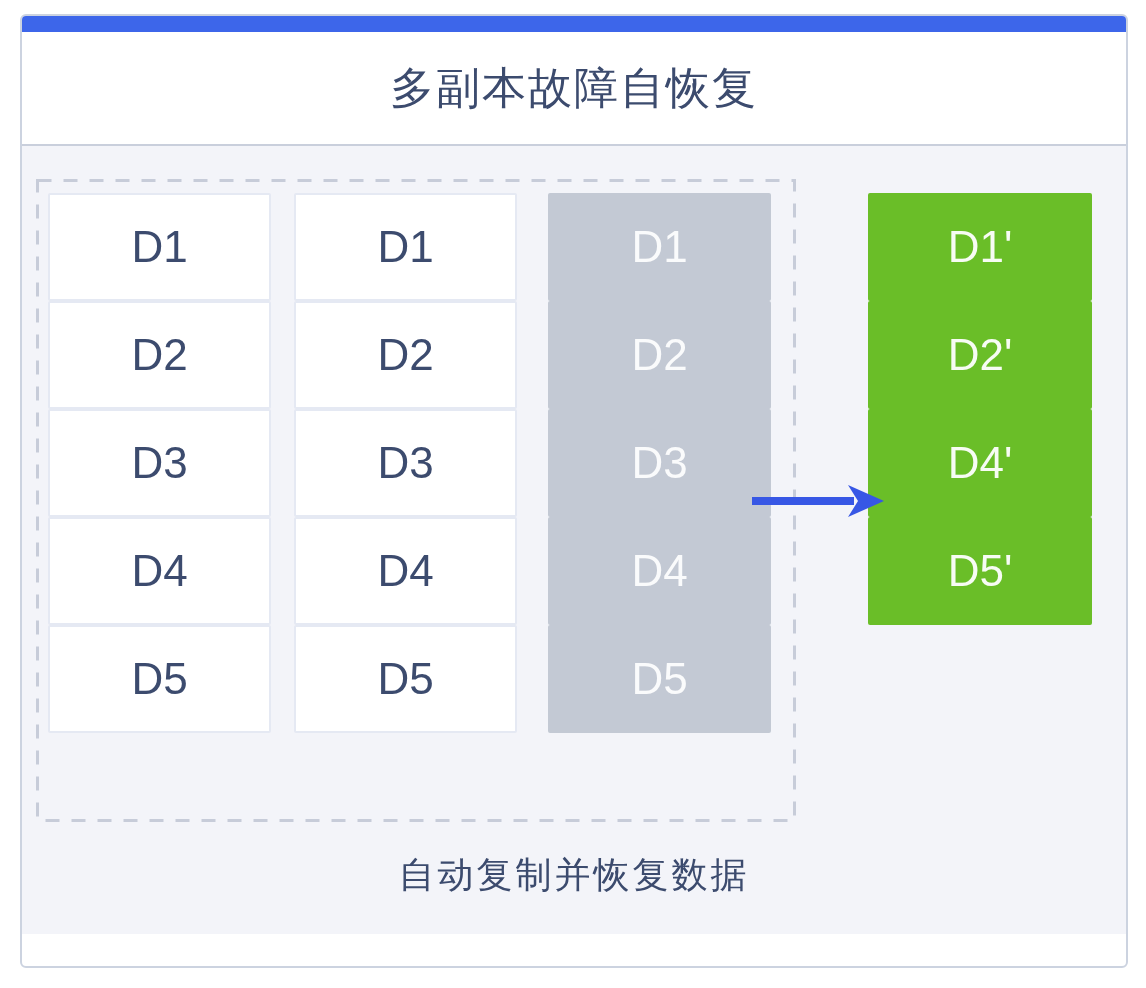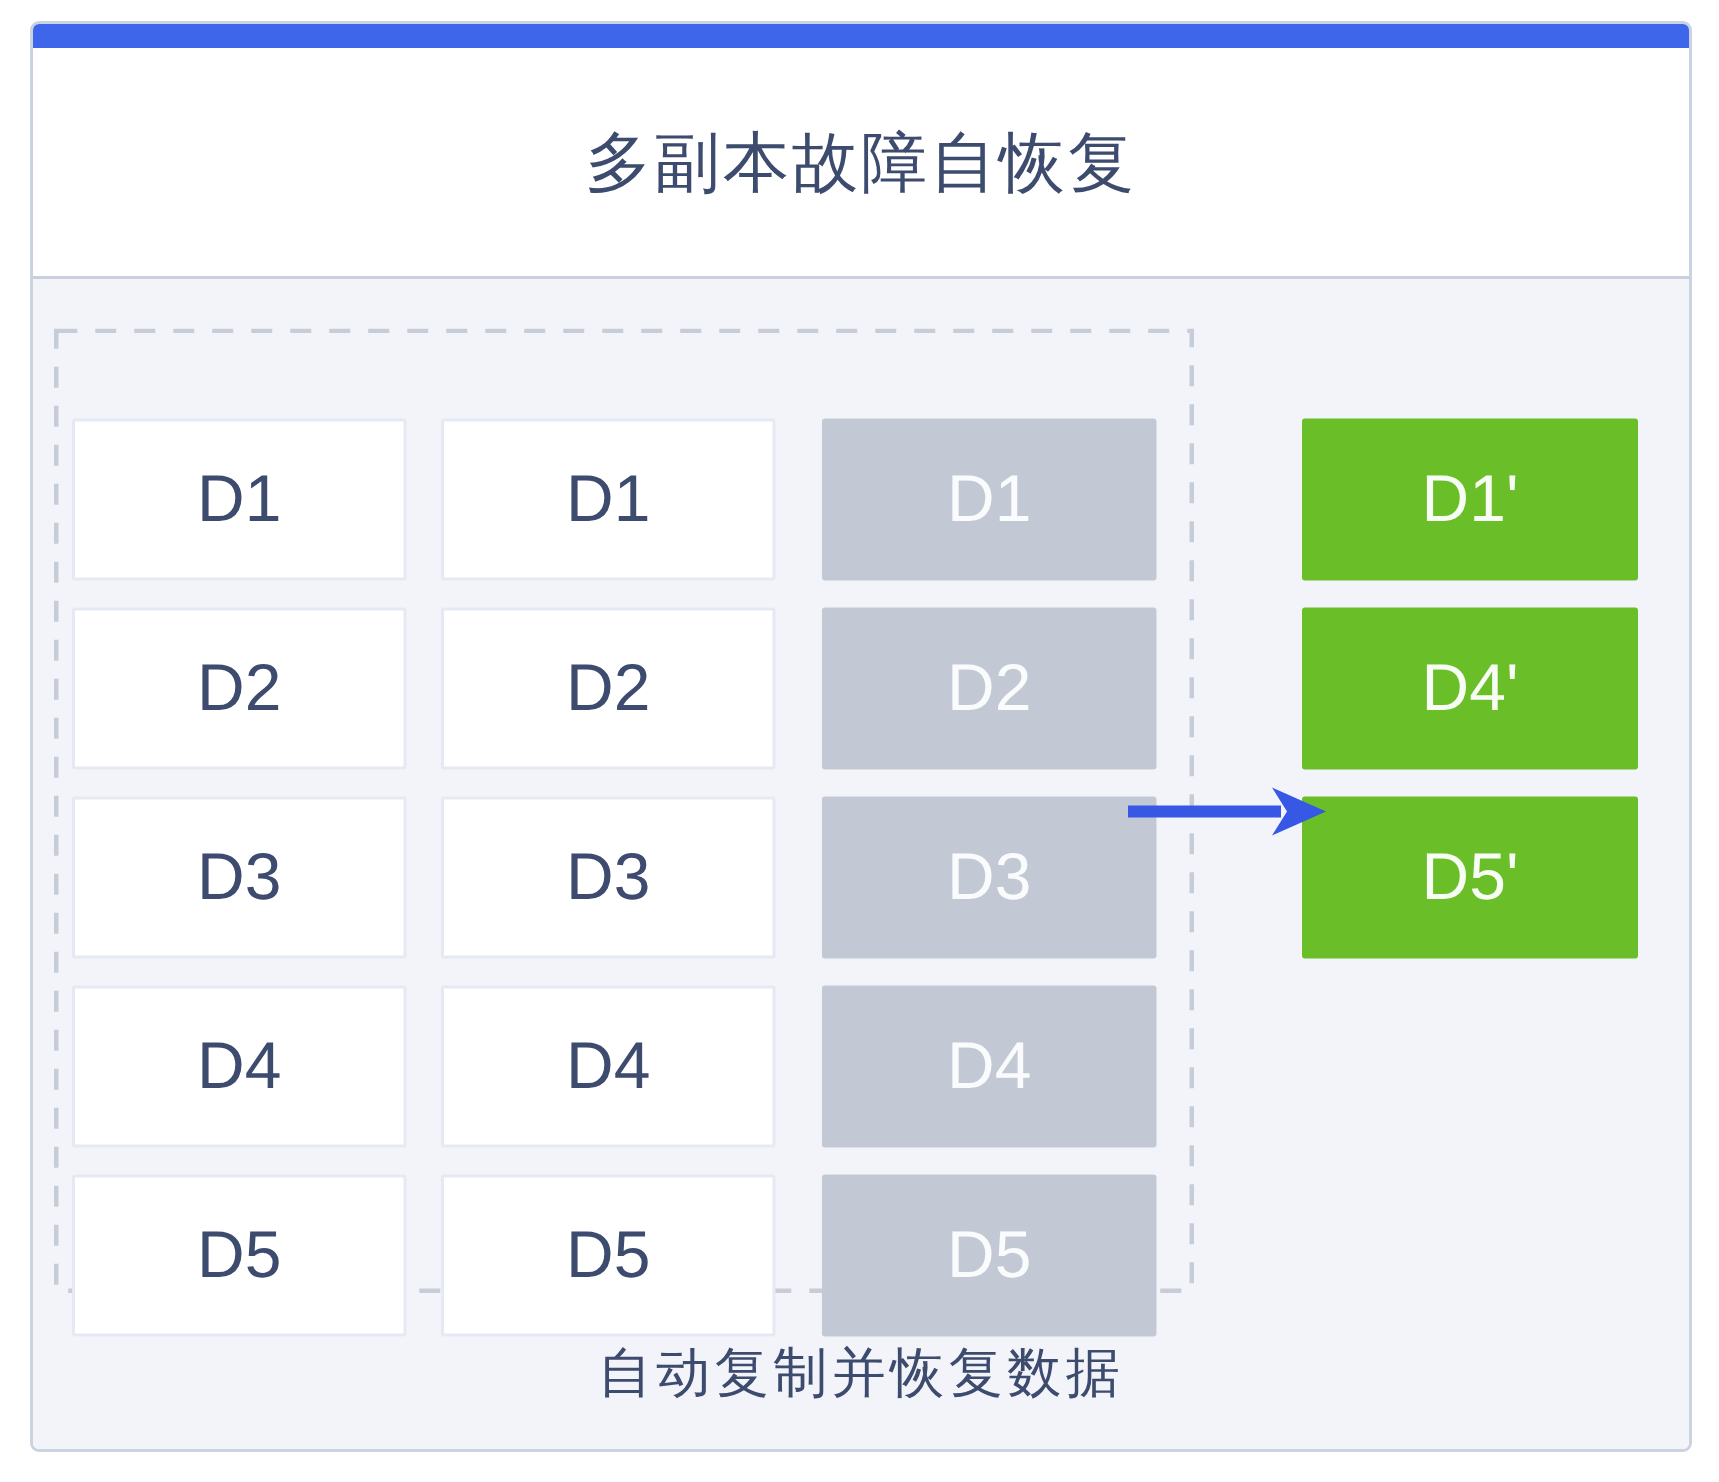--- a/index.html
+++ b/index.html
@@ -29,21 +29,21 @@
     background:#ffffff;
     border:2px solid var(--card-border);
     border-radius:6px;
     overflow:hidden;
   }
   .accent-bar{
     width:100%; height:16px;
     background:var(--accent-blue);
   }
   .card-header{
-    height:152px;
+    height:112px;
     background:#ffffff;
     display:flex;
     align-items:center;
     justify-content:center;
   }
   .card-title{
     font-size:44px;
     letter-spacing:2px;
     font-weight:500;
     color:var(--ink);
@@ -58,22 +58,20 @@
     position:absolute;
     left:14px; top:33px;
     width:760px; height:643px;
     pointer-events:none;
   }
   .col{
     position:absolute;
     top:47px;
     display:flex;
     flex-direction:column;
-    gap:18px;
-    margin-top:46px;
   }
   .col-0{left:26px;  width:223px;}
   .col-1{left:272px; width:223px;}
   .col-2{left:526px; width:223px;}
   .col-3{left:846px; width:224px;}
   .box{
     height:108px;
     display:flex;
     align-items:center;
     justify-content:center;
@@ -175,20 +173,23 @@
         </div>
         <div class="box gray">
           <span>D5</span>
         </div>
       </div>
     <div class="col col-3">
         <div class="box green">
           <span>D1'</span>
         </div>
         <div class="box green">
+          <span>D2'</span>
+        </div>
+        <div class="box green">
           <span>D4'</span>
         </div>
         <div class="box green">
           <span>D5'</span>
         </div>
       </div>
 
     <svg class="arrow" viewBox="0 0 138 36" xmlns="http://www.w3.org/2000/svg">
       <line x1="2" y1="18" x2="104" y2="18" stroke="#3757e5" stroke-width="8"></line>
       <polygon points="98,2 134,18 98,34 108,18" fill="#3757e5"></polygon>

